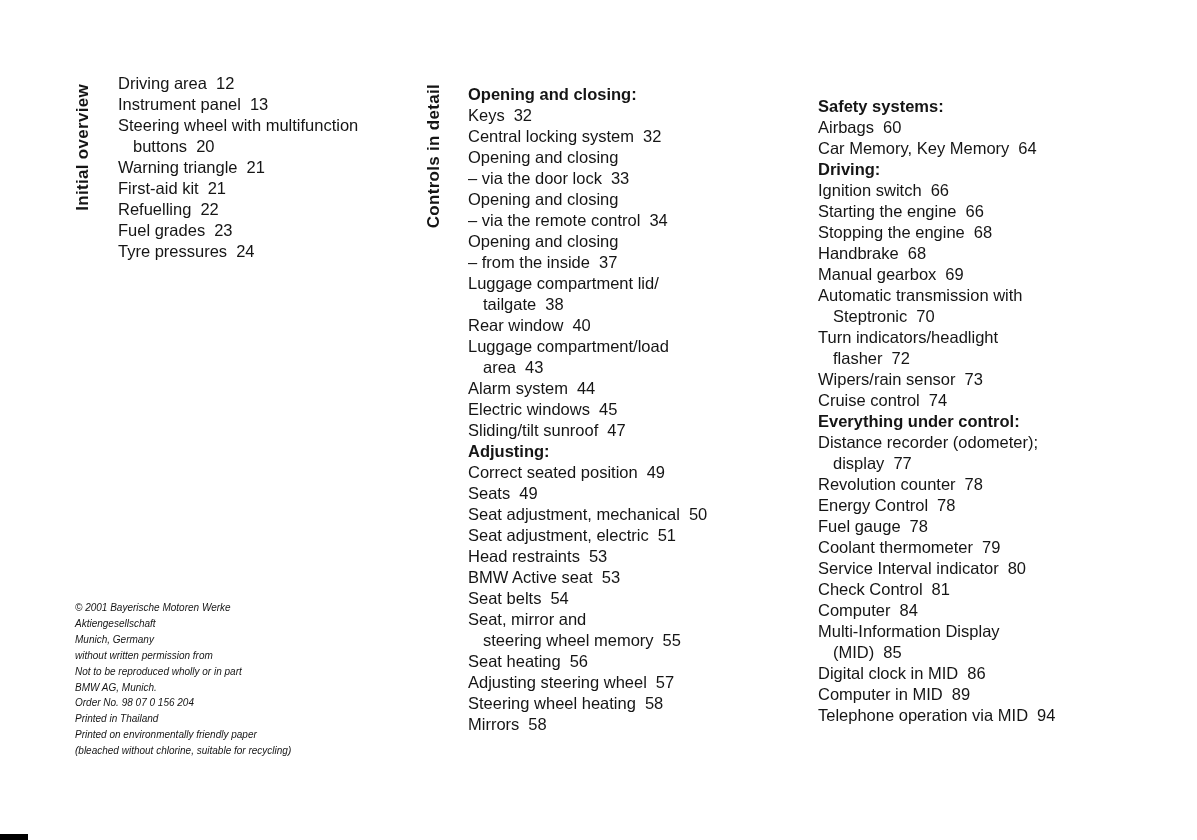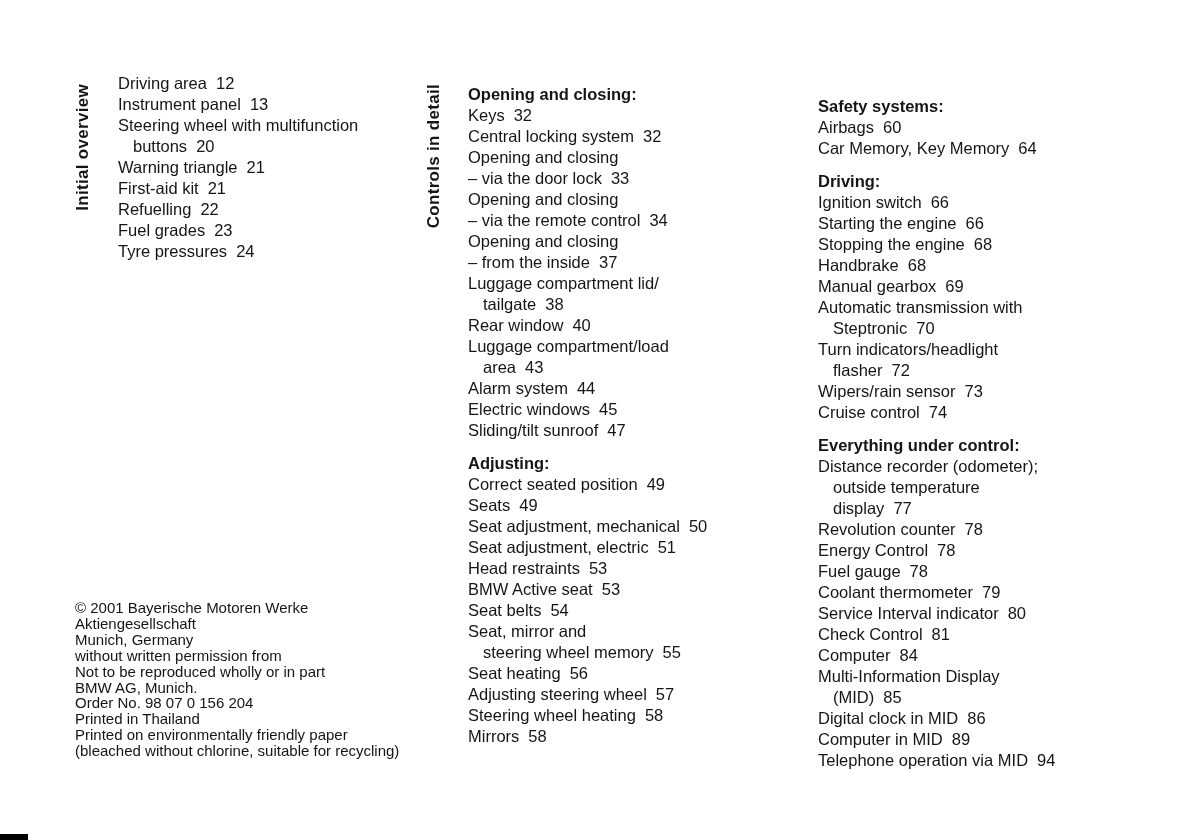--- a/index.html
+++ b/index.html
@@ -18,31 +18,32 @@
     font-weight:bold;
     font-size:17px;
     letter-spacing:0.3px;
     white-space:nowrap;
   }
   .col{
     position:absolute;
     font-size:16.5px;
     line-height:21px;
   }
-  .group + .group{margin-top:12px;}
+  .group + .group{margin-top:0;}
   .heading{font-weight:bold;white-space:nowrap;}
   .line{white-space:nowrap;}
   .line.cont{padding-left:15px;}
   .pg{margin-left:9px;}
   .imprint{
     position:absolute;
     left:75px;top:600px;
-    font-size:15px;
+    font-size:10px;
     line-height:15.9px;
     white-space:nowrap;
+    font-style:italic;
   }
   .corner-mark{
     position:absolute;
     left:0;top:834px;
     width:28px;height:6px;
     background:#000;
   }
 </style>
 </head>
 <body>
@@ -206,21 +207,20 @@
           <div class="line">Wipers/rain sensor<span class="pg">73</span></div>
         </div>
         <div class="item">
           <div class="line">Cruise control<span class="pg">74</span></div>
         </div>
       </div>
       <div class="group">
         <div class="heading">Everything under control:</div>
         <div class="item">
           <div class="line">Distance recorder (odometer);</div>
-          <div class="line cont">outside temperature</div>
           <div class="line cont">display<span class="pg">77</span></div>
         </div>
         <div class="item">
           <div class="line">Revolution counter<span class="pg">78</span></div>
         </div>
         <div class="item">
           <div class="line">Energy Control<span class="pg">78</span></div>
         </div>
         <div class="item">
           <div class="line">Fuel gauge<span class="pg">78</span></div>

